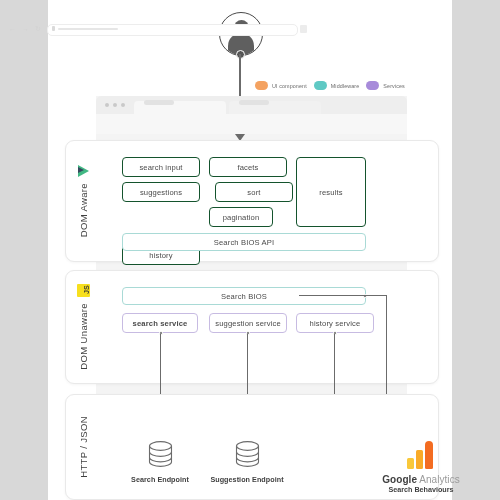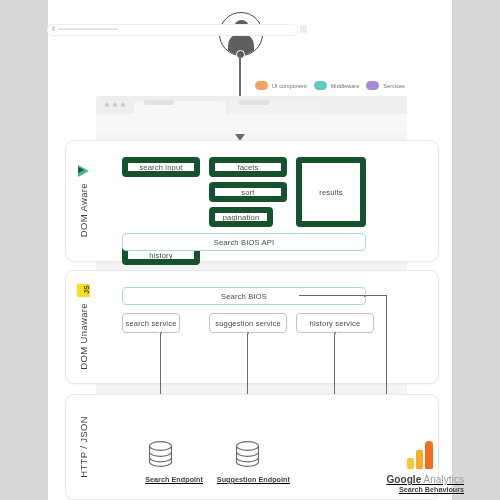--- a/index.html
+++ b/index.html
@@ -123,40 +123,40 @@
     writing-mode:vertical-rl;transform:rotate(180deg);
     padding:0 1px 1px 0;box-sizing:border-box;
   }
 
   
   .box{
     position:absolute;display:flex;align-items:center;justify-content:center;
     background:#ffffff;border-radius:4px;font-size:7.6px;color:#4a4a4a;
     letter-spacing:.15px;text-align:center;box-sizing:border-box;
   }
-  .box.ui{border:6px solid #14532d;}
+  .box.ui{border:1px solid #14532d;}
   .box.mid{border:1px solid #a9dad6;}
   .box.svc{border:1px solid #c7bbe2;}
 
   .conn-dot{
     position:absolute;width:4.4px;height:4.4px;border-radius:50%;
     background:#5a5a5a;border:1px solid #ffffff;box-sizing:border-box;
   }
 
   
   .vline{position:absolute;width:1.5px;background:#6b6b6b;}
   .hline{position:absolute;height:1.5px;background:#6b6b6b;}
   .arrowhead{
     position:absolute;width:0;height:0;
     border-left:4.5px solid transparent;border-right:4.5px solid transparent;
     border-top:6.5px solid #6b6b6b;
   }
 
   
-  .endpoint{position:absolute;width:86px;text-align:right;text-decoration:underline;}
+  .endpoint{position:absolute;width:86px;text-align:center;}
   .db{position:relative;width:27px;height:30px;margin:0 auto;}
   .db svg{display:block;}
   .ep-label{margin-top:6px;font-size:7.2px;color:#3f3f3f;font-weight:bold;letter-spacing:.05px;}
   .ga-icon{position:relative;width:28px;height:30px;margin:0 auto;}
   .ga-bar{position:absolute;bottom:0;border-radius:1.5px;}
   .ga-b1{left:0;width:7px;height:11px;background:#f9c83a;}
   .ga-b2{left:9px;width:7px;height:19px;background:#f9ab28;}
   .ga-b3{left:18px;width:8px;height:28px;background:#f36c21;border-radius:4px 4px 1.5px 1.5px;}
   .ga-label{margin-top:6px;font-size:10px;color:#9a9a9a;letter-spacing:.05px;line-height:10px;}
   .ga-label b{color:#3f3f3f;}
@@ -219,21 +219,24 @@
       <span class="vue-logo"></span>
       <span class="side-text">DOM Aware</span>
     </div>
 
     <div class="box ui" style="left:56px;top:16px;width:78px;height:20px;">
         <span>search input</span>
       </div>
     <div class="box ui" style="left:143px;top:16px;width:78px;height:20px;">
         <span>facets</span>
       </div>
-    <div class="box ui" style="left:143px;top:41px;width:78px;height:20px;">
+    <div class="box ui" style="left:56px;top:41px;width:78px;height:20px;">
+        <span>suggestions</span>
+      </div>
+    <div class="box ui" style="left:149px;top:41px;width:78px;height:20px;">
         <span>sort</span>
       </div>
     <div class="box ui" style="left:56px;top:66px;width:78px;height:20px;margin-top:38px;">
         <span>history</span>
       </div>
     <div class="box ui" style="left:143px;top:66px;width:64px;height:20px;">
         <span>pagination</span>
       </div>
     <div class="box ui" style="left:230px;top:16px;width:70px;height:70px;">
         <span>results</span>
@@ -248,21 +251,21 @@
     <div class="side-label">
       <span class="js-badge">JS</span>
       <span class="side-text">DOM Unaware</span>
     </div>
 
     <div class="box mid" style="left:56px;top:16px;width:244px;height:18px;">
         <span>Search BIOS</span>
       </div>
     <span class="conn-dot" style="left:297px;top:22.5px;"></span>
 
-    <div class="box svc" style="left:56px;top:42px;width:58px;height:20px;">
+    <div class="box svc" style="left:56px;top:42px;width:76px;height:20px;font-weight:bold;">
         <span>search service</span>
       </div>
     <div class="box svc" style="left:143px;top:42px;width:78px;height:20px;">
         <span>suggestion service</span>
       </div>
     <div class="box svc" style="left:230px;top:42px;width:78px;height:20px;">
         <span>history service</span>
       </div>
 
     <span class="conn-dot" style="left:92.8px;top:59.8px;"></span>

